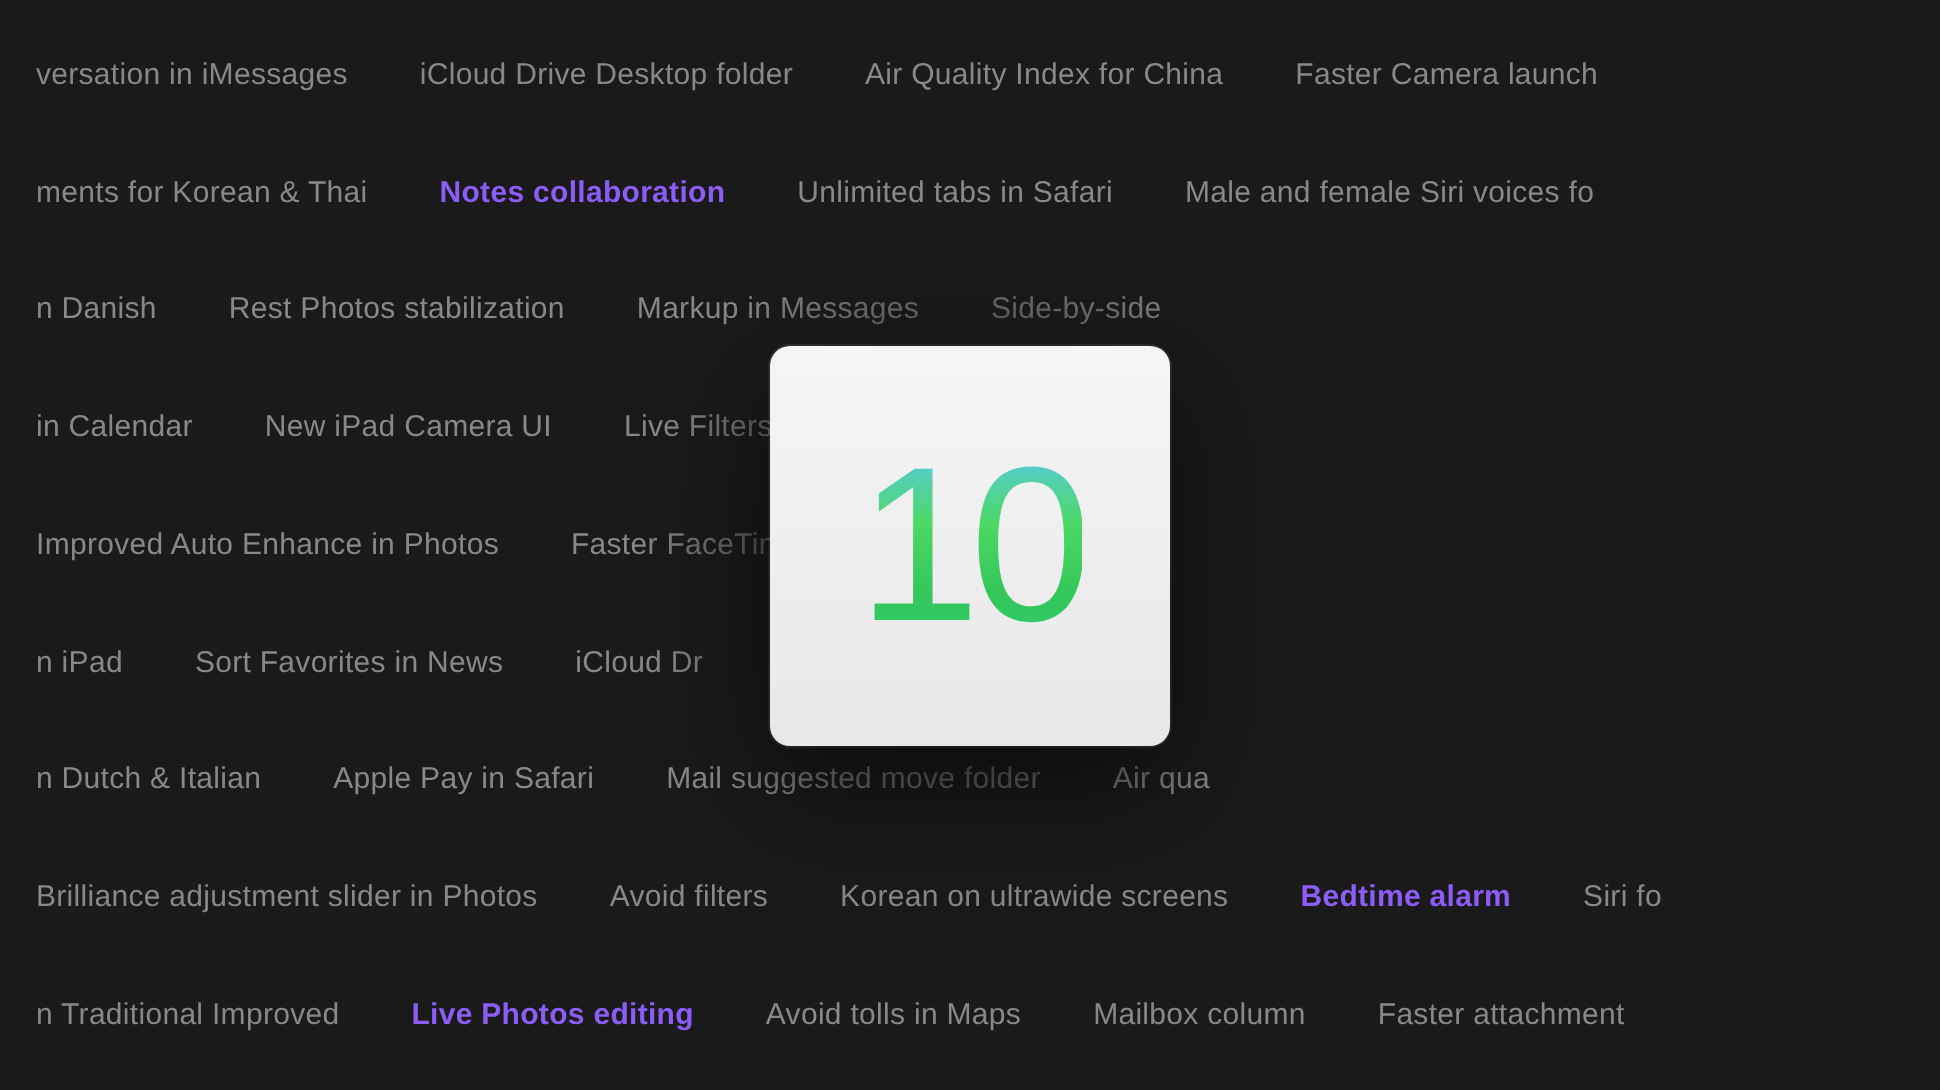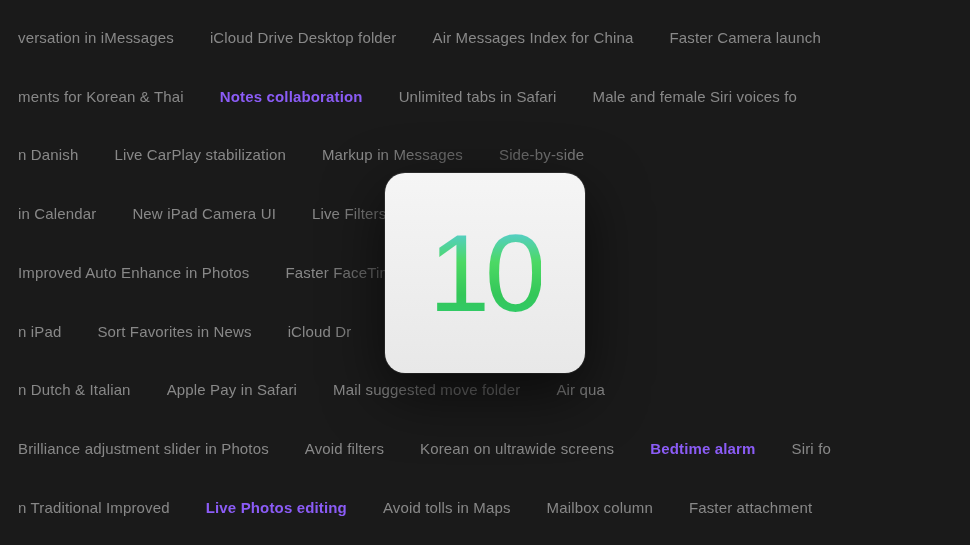--- a/index.html
+++ b/index.html
@@ -53,21 +53,21 @@
       height: 210px;
       display: flex;
       align-items: center;
       justify-content: center;
     }
 
     .logo-box {
       width: 200px;
       height: 200px;
       background: linear-gradient(180deg, #f5f5f5 0%, #e8e8e8 100%);
-      border-radius: 20px;
+      border-radius: 10px;
       display: flex;
       align-items: center;
       justify-content: center;
       box-shadow: 0 20px 60px rgba(0,0,0,0.6), 0 0 0 1px rgba(255,255,255,0.1);
     }
 
     .logo-text {
       font-size: 110px;
       font-weight: 200;
       font-family: -apple-system, 'Helvetica Neue', Helvetica, Arial, sans-serif;
@@ -97,34 +97,34 @@
     }
   </style>
 </head>
 <body>
 
 <div class="features-bg">
 
   <div class="feature-row">
     <span class="feature-item">versation in iMessages</span>
     <span class="feature-item">iCloud Drive Desktop folder</span>
-    <span class="feature-item">Air Messages Index for China</span>
+    <span class="feature-item">Air Quality Index for China</span>
     <span class="feature-item">Faster Camera launch</span>
   </div>
 
   <div class="feature-row">
     <span class="feature-item">ments for Korean &amp; Thai</span>
     <span class="feature-item bold">Notes collaboration</span>
     <span class="feature-item">Unlimited tabs in Safari</span>
     <span class="feature-item">Male and female Siri voices fo</span>
   </div>
 
   <div class="feature-row">
     <span class="feature-item">n Danish</span>
-    <span class="feature-item">Live CarPlay stabilization</span>
+    <span class="feature-item">Rest Photos stabilization</span>
     <span class="feature-item">Markup in Messages</span>
     <span class="feature-item">Side-by-side</span>
   </div>
 
   <div class="feature-row">
     <span class="feature-item">in Calendar</span>
     <span class="feature-item">New iPad Camera UI</span>
     <span class="feature-item">Live Filters for Live Photos</span>
     <span class="feature-item bold">Conv</span>
   </div>

